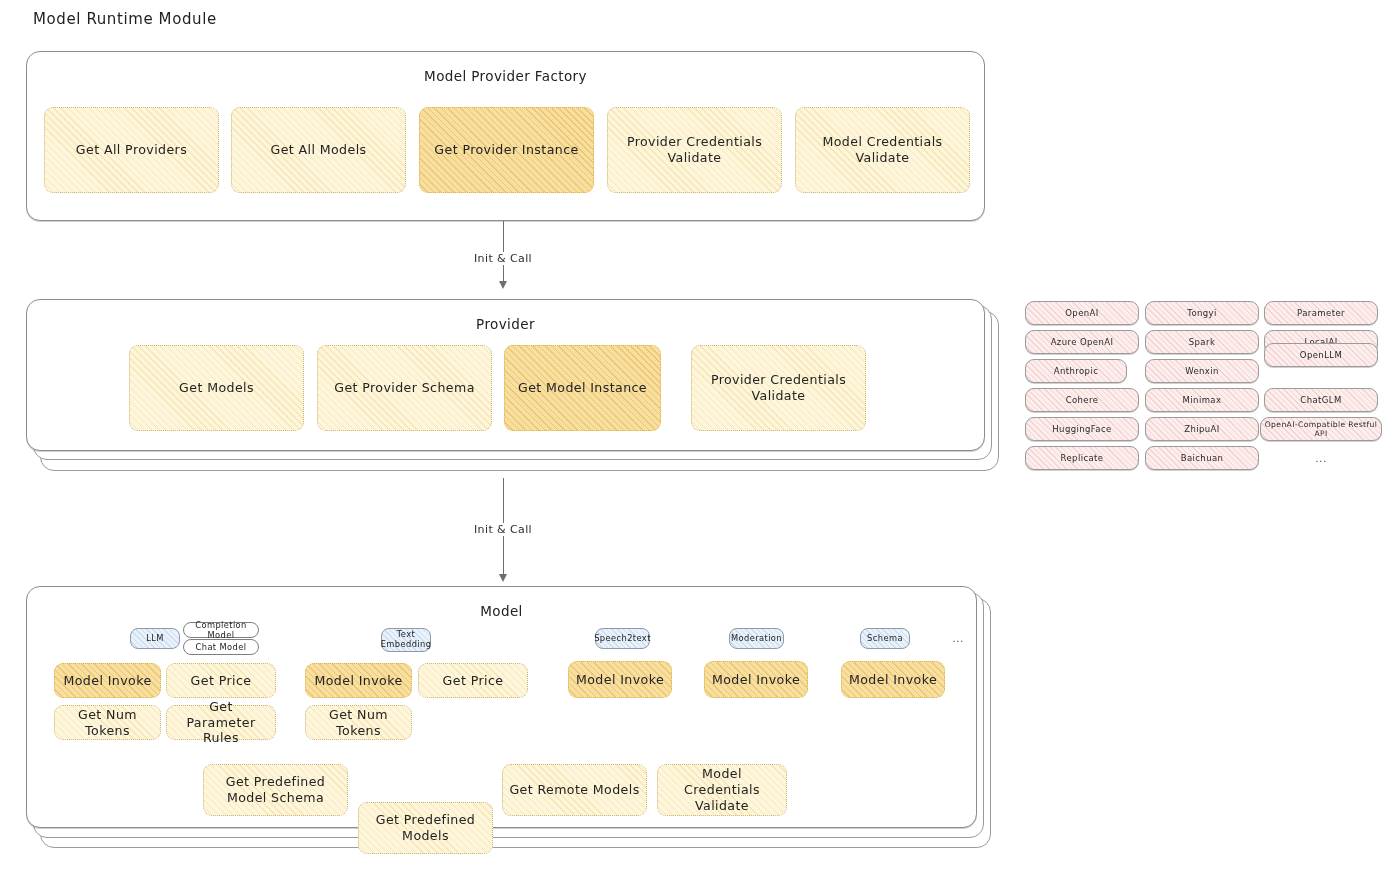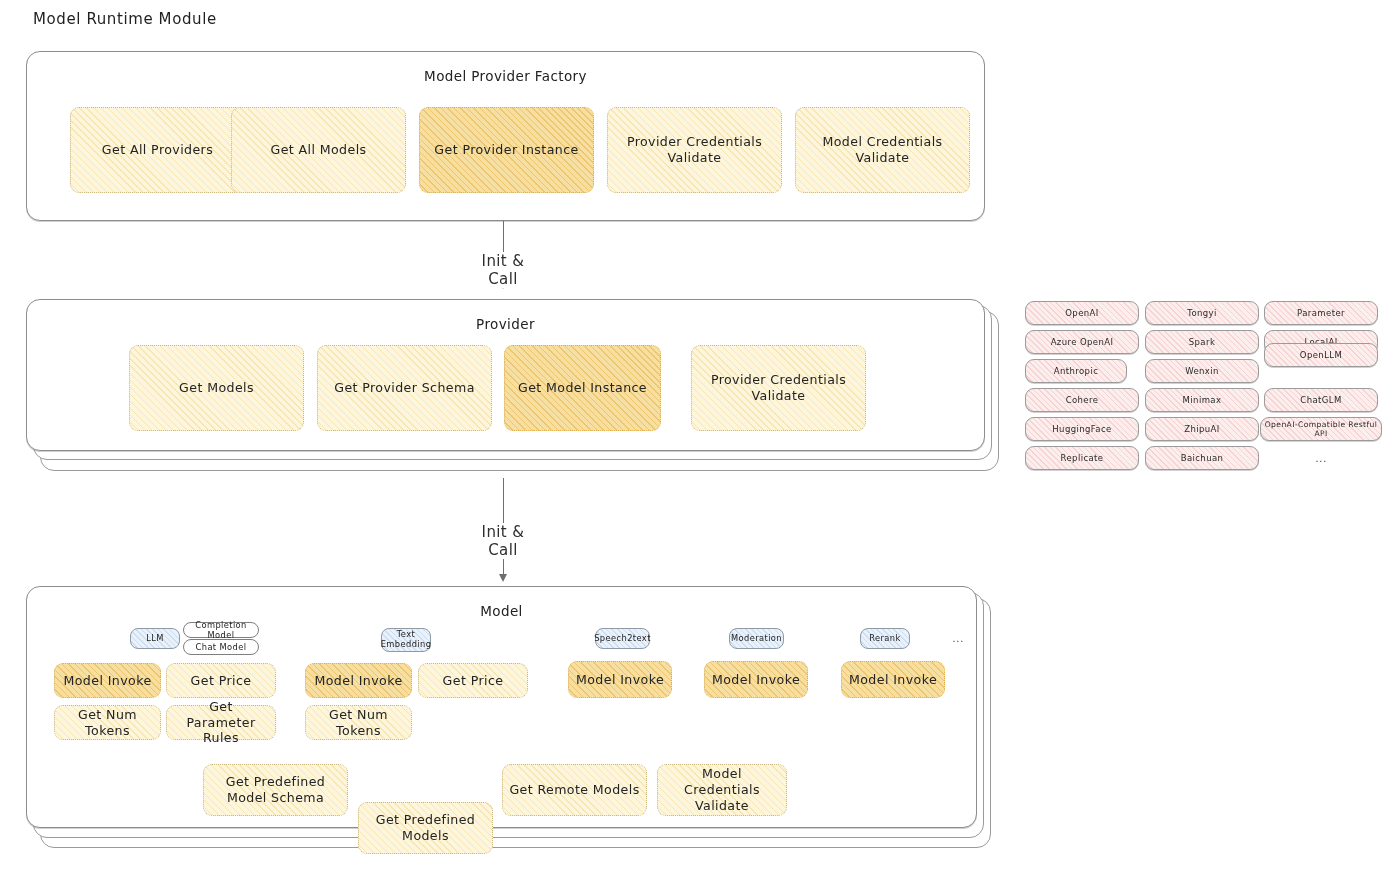--- a/index.html
+++ b/index.html
@@ -118,36 +118,36 @@
     position: absolute; width: 0;
     border-left: 1.3px solid #6e6e6e;
   }
   .arrow-head {
     position: absolute; width: 0; height: 0;
     border-left: 4.5px solid transparent;
     border-right: 4.5px solid transparent;
     border-top: 8px solid #6e6e6e;
   }
   .arrow-label {
-    position: absolute; font-size: 15px; color: #2e2e2e;
+    position: absolute; font-size: 11px; color: #2e2e2e;
     background: #fff; padding: 0 5px; text-align: center;
   }
 </style>
 </head>
 <body>
 
 <div id="stage">
 
   <div id="page-title" class="hw">Model Runtime Module</div>
 
   <div class="panel" style="left:26px; top:51px; width:959px; height:170px;">
     <div class="panel-title hw">Model Provider Factory</div>
   </div>
 
-  <div class="node hw" style="left:44px; top:107px; width:175px; height:86px;margin-left:26px;">Get All Providers</div>
+  <div class="node hw" style="left:44px; top:107px; width:175px; height:86px;">Get All Providers</div>
   <div class="node hw" style="left:231px; top:107px; width:175px; height:86px;">Get All Models</div>
   <div class="node hl hw" style="left:419px; top:107px; width:175px; height:86px;">Get Provider Instance</div>
   <div class="node hw" style="left:607px; top:107px; width:175px; height:86px;">Provider Credentials Validate</div>
   <div class="node hw" style="left:795px; top:107px; width:175px; height:86px;">Model Credentials Validate</div>
 
   <div class="arrow-line" style="left:503px; top:221px; height:62px;"></div>
   <div class="arrow-head" style="left:498.5px; top:281px;"></div>
   <div class="arrow-label hw" style="left:463px; top:252px; width:80px;">Init &amp; Call</div>
 
   <div class="stack-layer" style="left:40px; top:311px; width:959px; height:160px;"></div>
@@ -205,21 +205,21 @@
   <div class="node hl hw" style="left:305px; top:663px; width:107px; height:35px;">Model Invoke</div>
   <div class="node hw" style="left:418px; top:663px; width:110px; height:35px;">Get Price</div>
   <div class="node hw" style="left:305px; top:705px; width:107px; height:35px;">Get Num Tokens</div>
 
   <div class="pill-blue hw" style="left:595px; top:628px; width:55px; height:21px;">Speech2text</div>
   <div class="node hl hw" style="left:568px; top:661px; width:104px; height:37px;">Model Invoke</div>
 
   <div class="pill-blue hw" style="left:729px; top:628px; width:55px; height:21px;">Moderation</div>
   <div class="node hl hw" style="left:704px; top:661px; width:104px; height:37px;">Model Invoke</div>
 
-  <div class="pill-blue hw" style="left:860px; top:628px; width:50px; height:21px;">Rerank</div>
+  <div class="pill-blue hw" style="left:860px; top:628px; width:50px; height:21px;">Schema</div>
   <div class="node hl hw" style="left:841px; top:661px; width:104px; height:37px;">Model Invoke</div>
 
   <div class="ellipsis-cell hw" style="left:948px; top:628px; width:20px; height:21px;">...</div>
 
   <div class="node hw" style="left:203px; top:764px; width:145px; height:52px;">Get Predefined Model Schema</div>
   <div class="node hw" style="left:358px; top:764px; width:135px; height:52px;margin-top:38px;">Get Predefined Models</div>
   <div class="node hw" style="left:502px; top:764px; width:145px; height:52px;">Get Remote Models</div>
   <div class="node hw" style="left:657px; top:764px; width:130px; height:52px;">Model Credentials Validate</div>
 
 </div>

